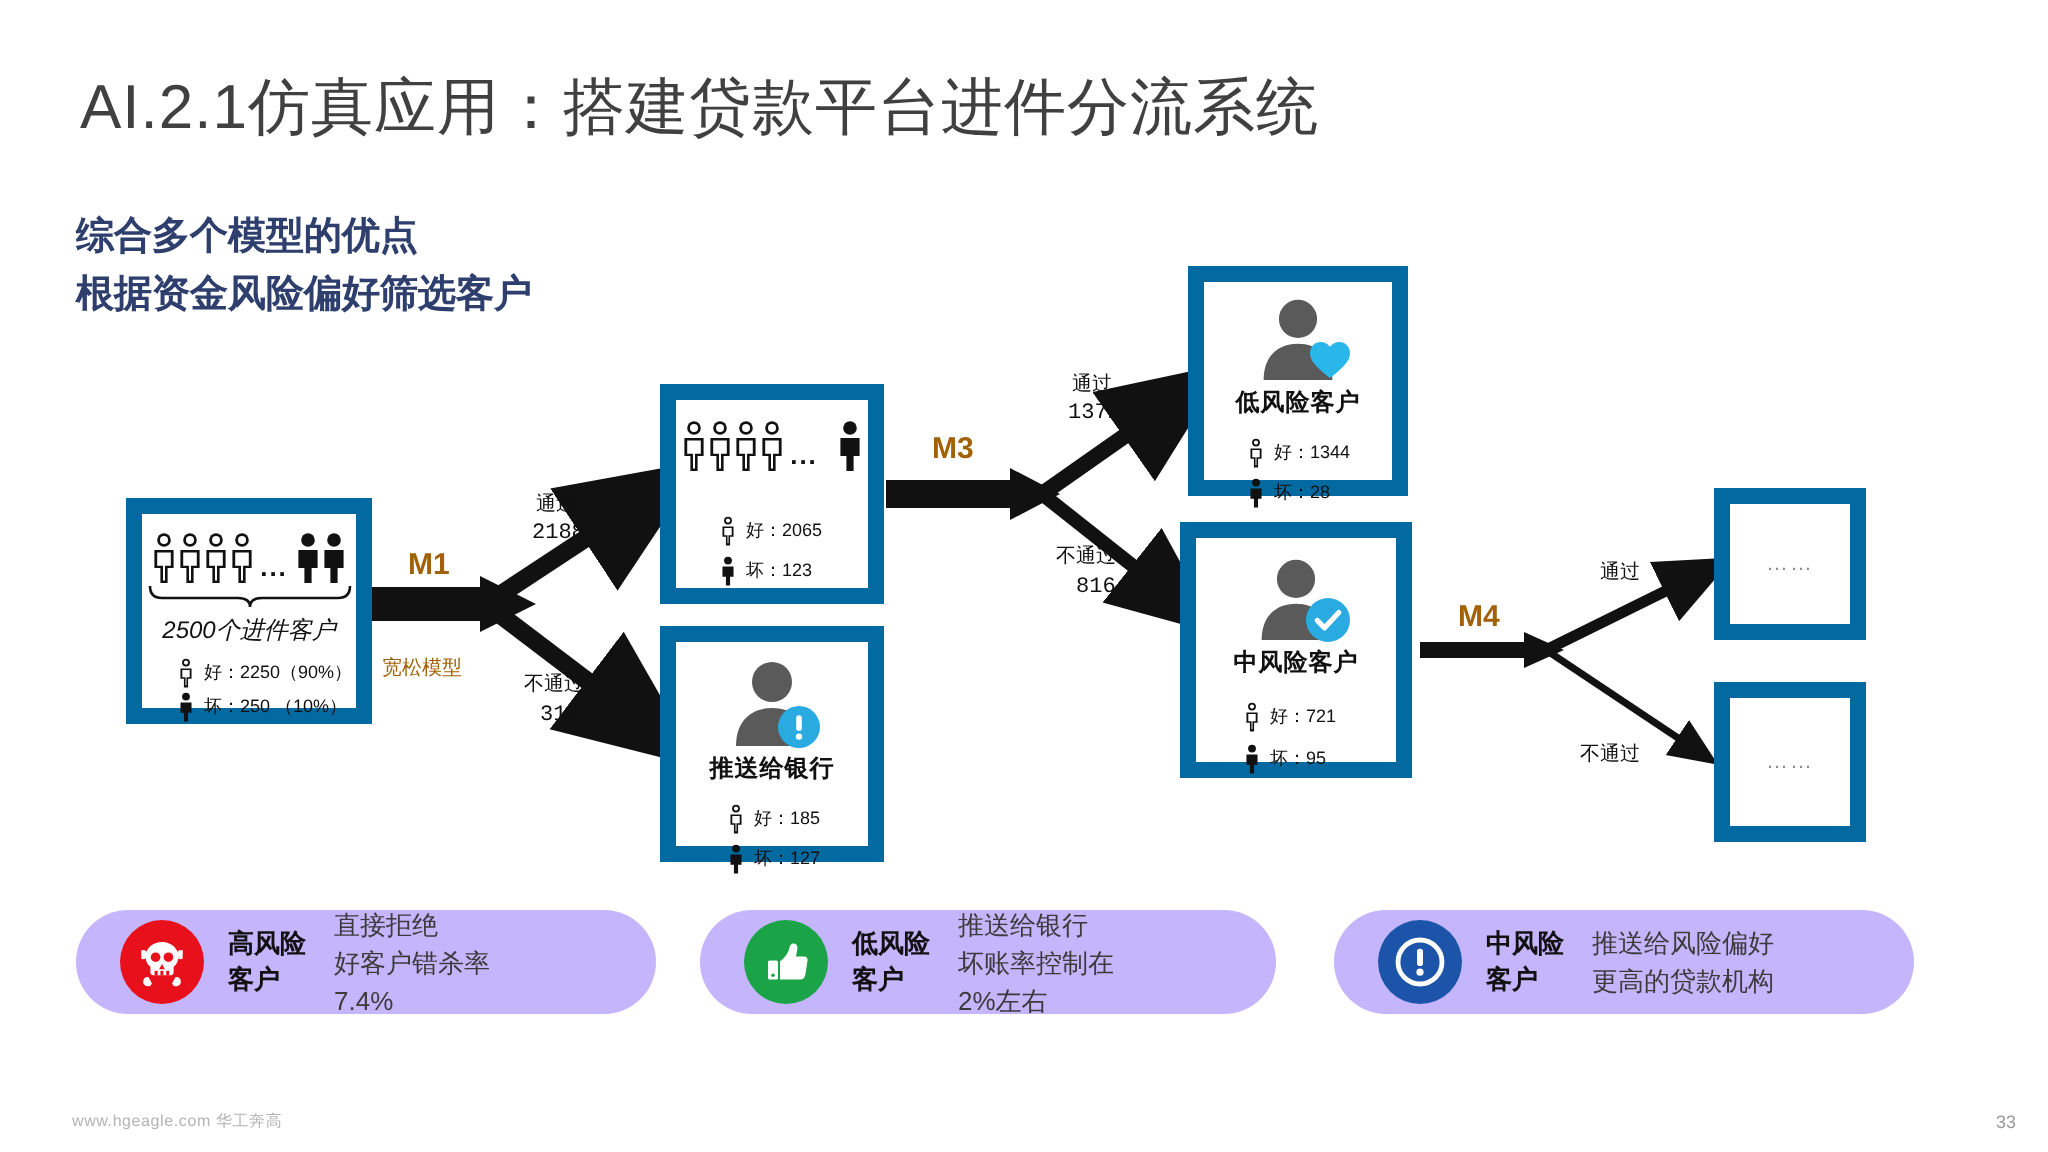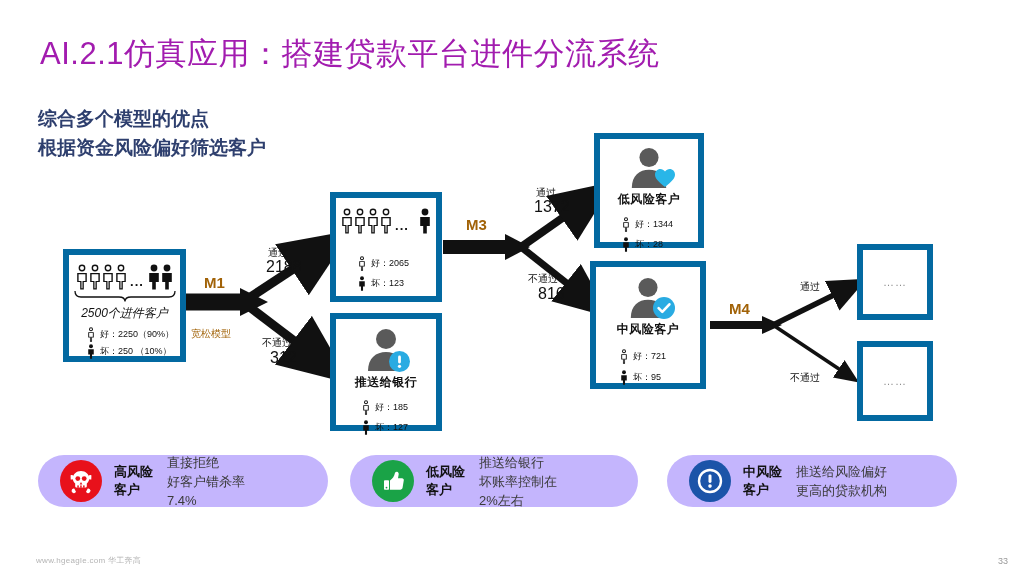--- a/index.html
+++ b/index.html
@@ -8,35 +8,35 @@
     background:#ffffff;
     font-family:"Liberation Sans","DejaVu Sans",sans-serif;
     overflow:hidden;
     position:relative;
   }
   .slide{position:absolute;inset:0;}
 
   
   .title{
     position:absolute;left:40px;top:33px;
-    font-size:31px;font-weight:400;color:#a21caf;
+    font-size:31px;font-weight:400;color:#404040;
     letter-spacing:0.5px;white-space:nowrap;
   }
   .subtitle{
     position:absolute;left:38px;top:104px;
     font-size:19px;font-weight:600;color:#2e3f6e;
     line-height:29px;white-space:nowrap;
   }
   .subtitle div{white-space:nowrap;}
 
   
   .box{
     position:absolute;
     background:#fff;
-    border:6px solid #0369a1;
+    border:8px solid #0369a1;
     box-sizing:border-box;
   }
   .box-dots{
     display:flex;align-items:center;justify-content:center;
     color:#8d8d8d;font-size:11px;letter-spacing:1px;
   }
 
   
   .people-row{
     display:flex;align-items:flex-end;justify-content:center;
@@ -58,21 +58,21 @@
   .risk-title{
     text-align:center;font-size:12px;font-weight:bold;color:#111;
     letter-spacing:0.5px;
   }
 
   
   .flabel{
     position:absolute;color:#111;white-space:nowrap;text-align:right;
   }
   .flabel.cn{font-size:10px;line-height:14px;}
-  .flabel.num{font-size:16px;line-height:14px;font-family:Liberation Sans, sans-serif;}
+  .flabel.num{font-size:11px;line-height:14px;font-family:Liberation Mono, monospace;}
   .mlabel{
     position:absolute;font-size:15px;font-weight:bold;color:#a16207;
     white-space:nowrap;
   }
   .mlabel.sub{font-size:10px;font-weight:normal;}
 
   
   .pill{
     position:absolute;height:52px;
     background:#c4b5fd;border-radius:36px;

